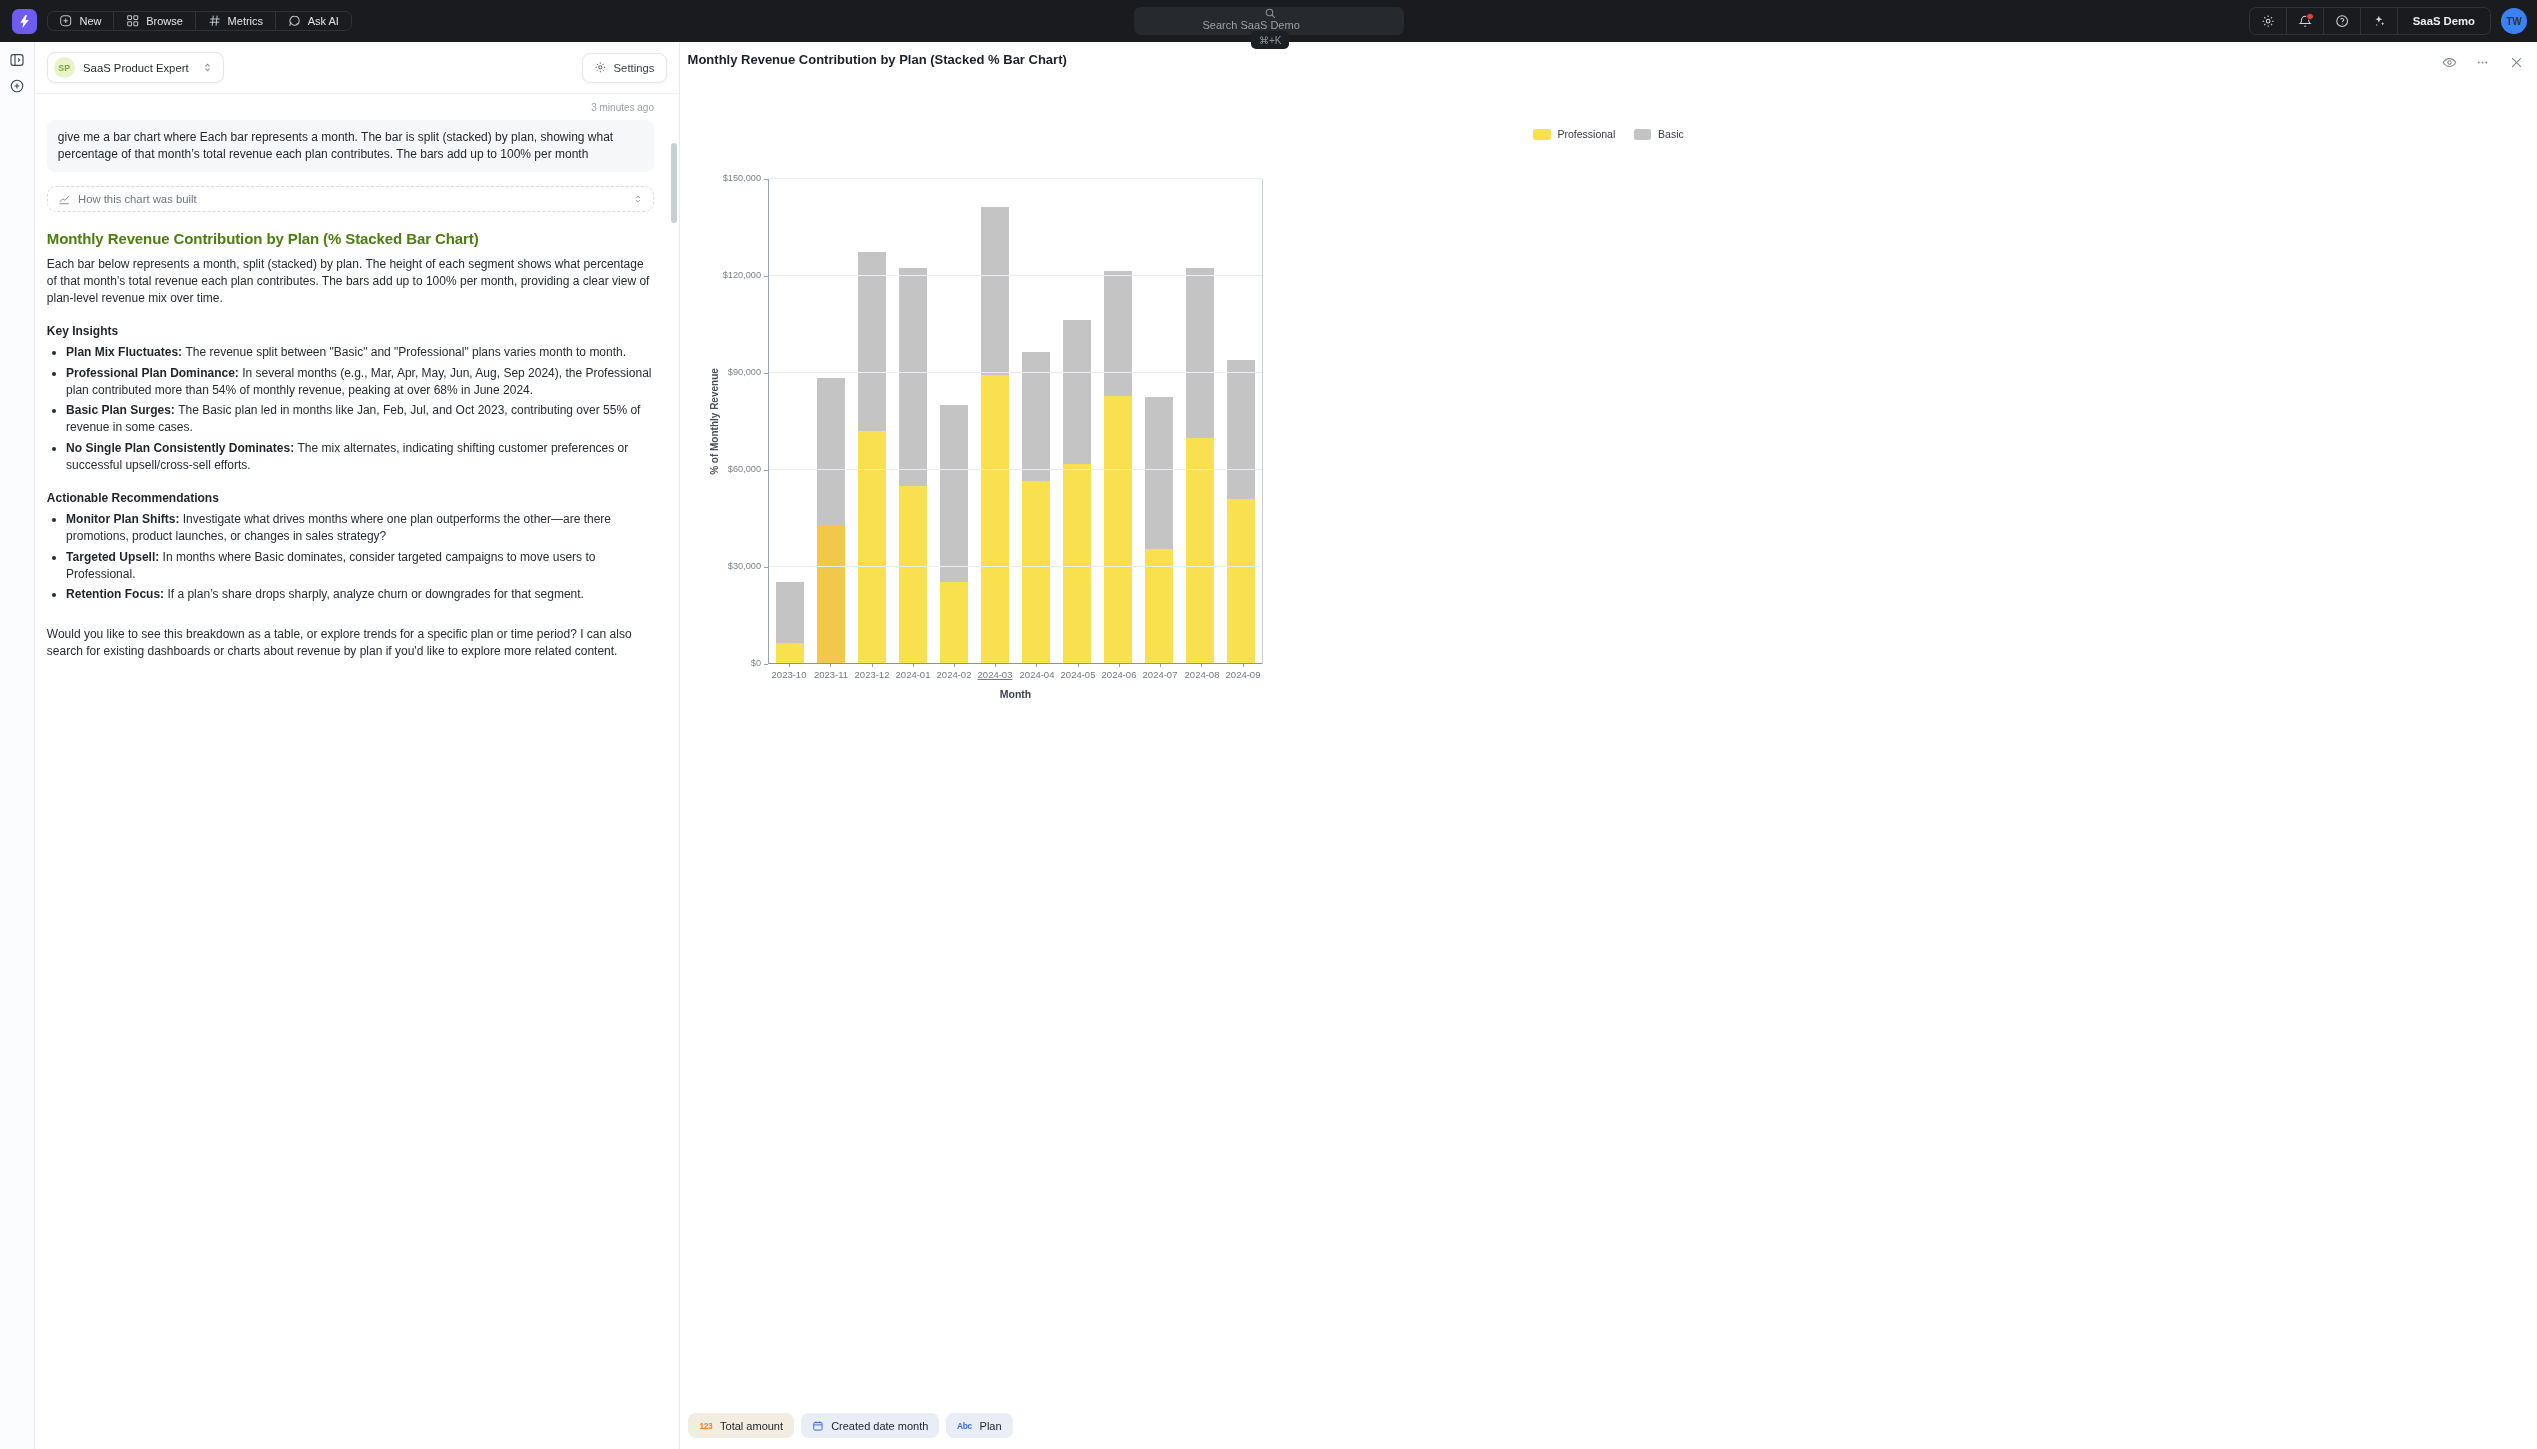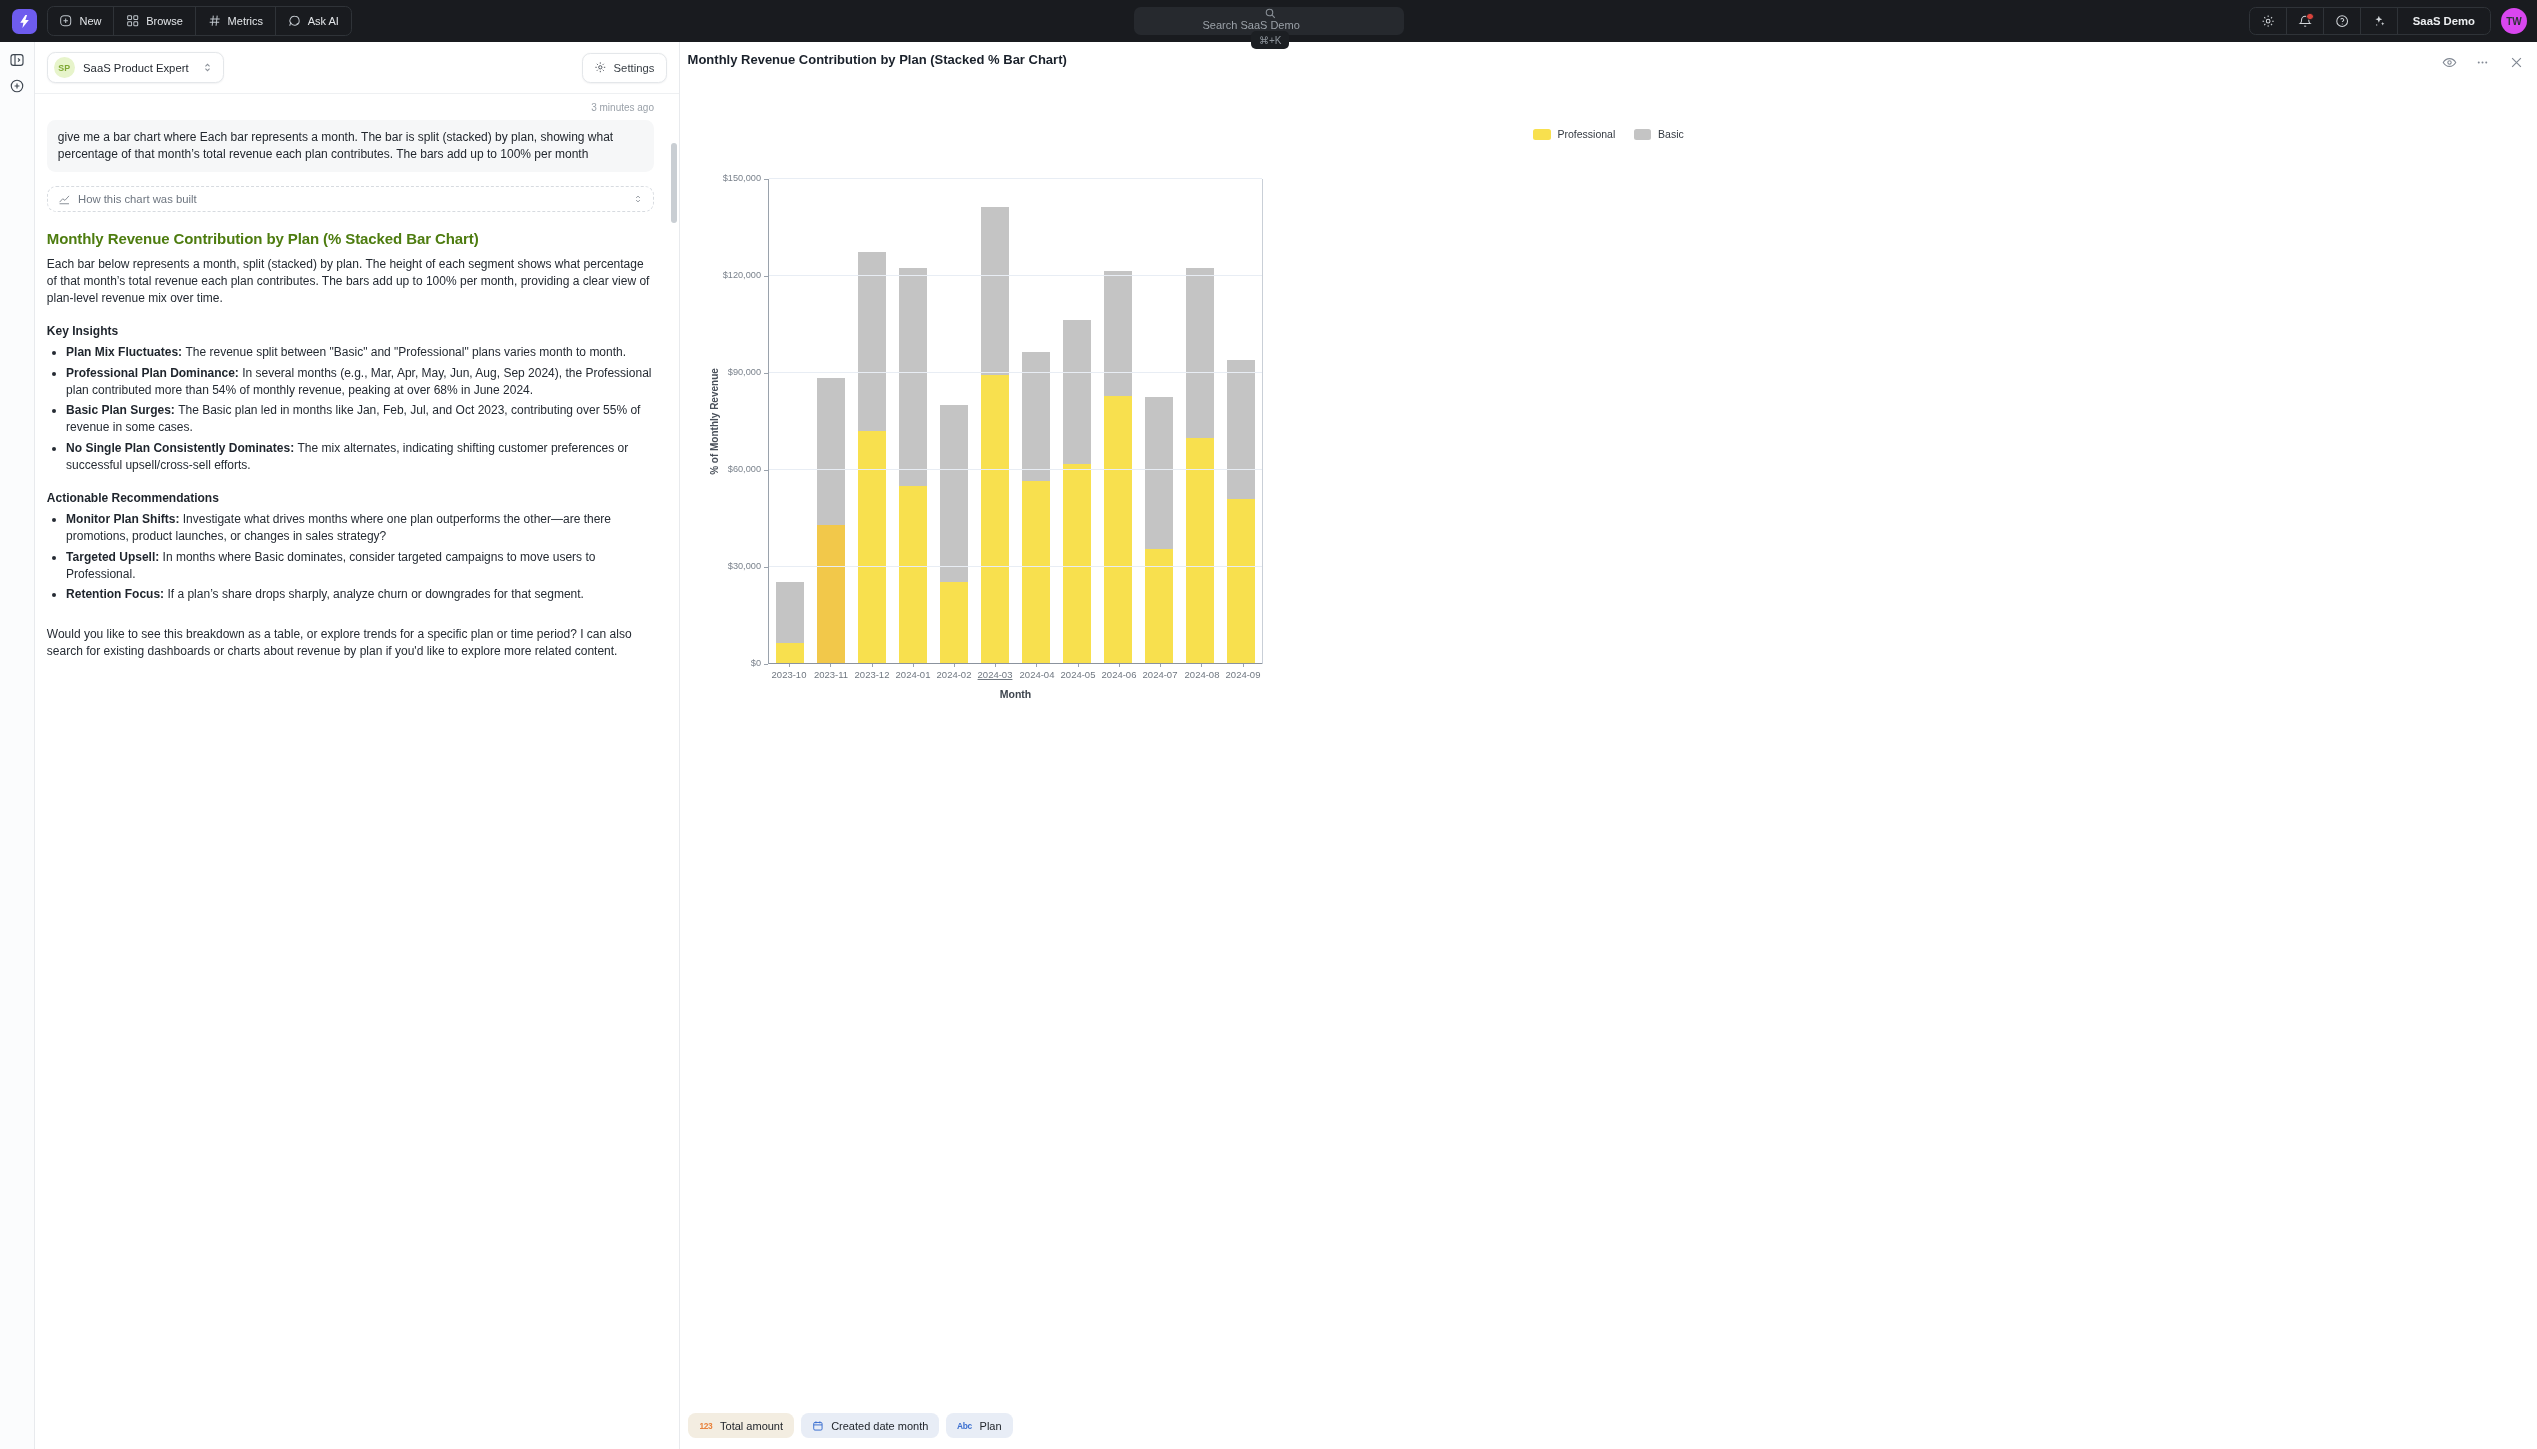--- a/index.html
+++ b/index.html
@@ -5,42 +5,42 @@
   * { box-sizing: border-box; margin: 0; padding: 0; }
   html,body { width:1269px; height:725px; overflow:hidden; background:#fff;
     font-family:"Liberation Sans","DejaVu Sans",sans-serif; color:#22272F; }
   svg { display:block; }
 
   
   .navbar { position:absolute; top:0; left:0; right:0; height:42px; background:#191B1F;
     display:flex; align-items:center; padding:0 10px; z-index:5; }
   .logo { width:25px; height:25px; border-radius:6.7px; background:#6E5CEE; display:flex;
     align-items:center; justify-content:center; margin:0 10px 0 1.7px; flex:0 0 auto; }
-  .nav-group { display:flex; align-items:stretch; height:30px; border:0.8px solid #2F3338;
+  .nav-group { display:flex; align-items:stretch; height:20px; border:0.8px solid #2F3338;
     border-radius:6.7px; overflow:hidden; }
   .nav-btn { display:flex; align-items:center; gap:6.7px; padding:0 11.8px; color:#E3E6E9;
     font-size:11px; border-right:0.8px solid #2F3338; cursor:pointer; }
   .nav-btn:last-child { border-right:none; }
   .nav-btn .ic { color:#BFC5CB; display:flex; }
   .search-wrap { position:absolute; left:50%; transform:translateX(-50%); width:270px; height:28.5px;
     background:#26292E; border-radius:6.7px; display:flex; align-items:center; padding:0 5px 0 8.4px;flex-direction:column; }
   .search-wrap input { flex:1; background:transparent; border:none; outline:none; color:#C9CED4;
     font-size:11px; font-family:inherit; margin-left:6.7px; }
   .search-wrap input::placeholder { color:#9BA1A8; }
   .kbd { background:#1C1F23; color:#8E959C; font-size:10px; border-radius:5px; padding:3.4px 7.6px; }
   .nav-right { margin-left:auto; display:flex; align-items:center; gap:10px; }
   .icon-group { display:flex; align-items:stretch; height:28.5px; border:0.8px solid #2F3338;
     border-radius:6.7px; overflow:hidden; }
   .icon-cell { display:flex; align-items:center; justify-content:center; width:37px;
     border-right:0.8px solid #2F3338; color:#D3D7DB; cursor:pointer; position:relative; }
   .icon-cell:last-child { border-right:none; }
   .icon-cell.wide { width:auto; padding:0 15px; font-size:11.3px; font-weight:700; color:#EDEFF1; }
   .dot { position:absolute; top:5px; right:9.2px; width:7.6px; height:7.6px; border-radius:50%;
     background:#D8433C; border:1.7px solid #191B1F; }
-  .avatar { width:26px; height:26px; border-radius:50%; background:#d946ef; color:#2E3338;
+  .avatar { width:26px; height:26px; border-radius:50%; background:#3b82f6; color:#2E3338;
     display:flex; align-items:center; justify-content:center; font-size:10px; font-weight:700; cursor:pointer; }
 
   
   .rail { position:absolute; top:42px; left:0; bottom:0; width:35px; background:#FBFCFD;
     border-right:0.8px solid #E8EAED; display:flex; flex-direction:column; align-items:center; padding-top:10px; gap:10px; }
   .rail .rbtn { color:#3E4650; cursor:pointer; display:flex; }
 
   
   .chat { position:absolute; top:42px; left:35px; width:645px; bottom:0; background:#fff;
     border-right:0.8px solid #E8EAED; }

